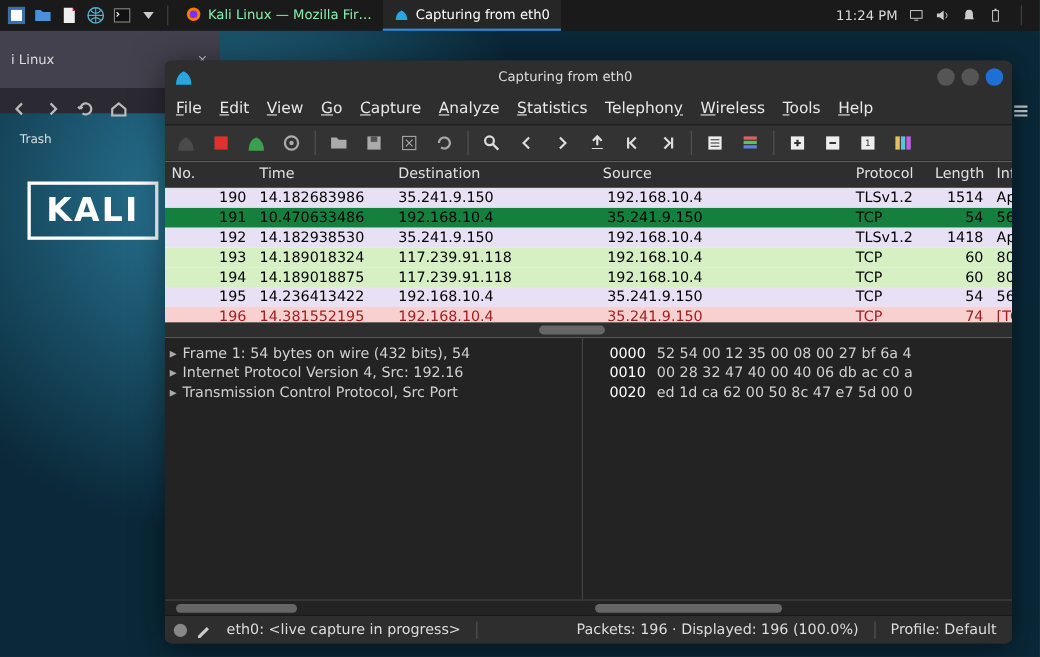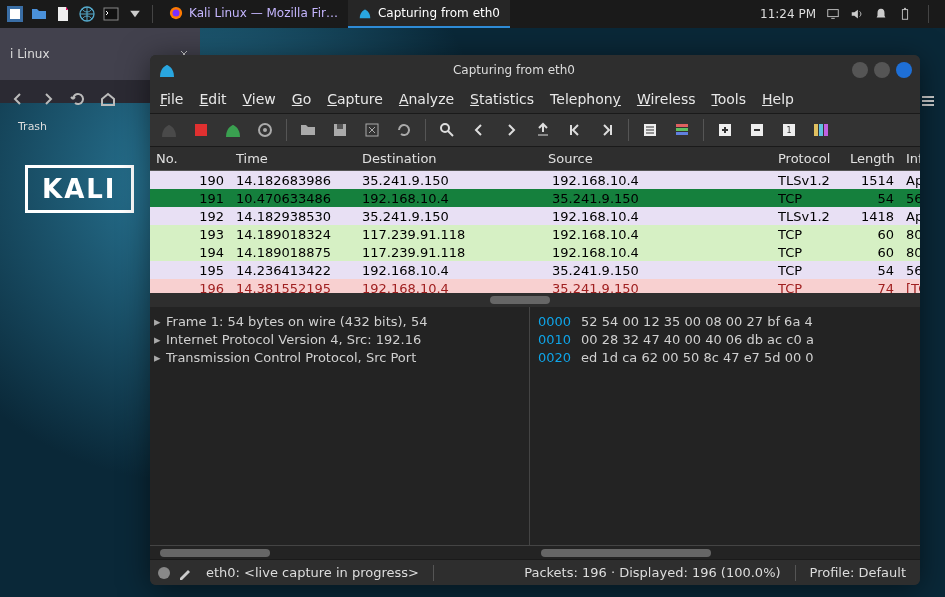--- a/index.html
+++ b/index.html
@@ -9,36 +9,36 @@
 .desktop-bg { position: absolute; inset: 0; background: radial-gradient(circle at 20% 30%, #2a7a9a 0%, #0a2838 35%),
   radial-gradient(circle at 70% 60%, #3a8aaa 0%, #0a2838 40%); z-index: 0; }
 
 
 .top-panel { position: absolute; top: 0; left: 0; right: 0; height: 28px; background: #1a1a1a; display: flex; align-items: center; z-index: 50; color: #ddd; font-size: 12px; }
 .panel-launchers { display: flex; gap: 2px; padding-left: 4px; }
 .panel-launchers .ico { width: 22px; height: 22px; display: flex; align-items: center; justify-content: center; border-radius: 3px; }
 .panel-launchers .ico svg { width: 16px; height: 16px; }
 .panel-sep { width: 1px; height: 18px; background: #444; margin: 0 6px; }
 .taskbar { display: flex; flex: 1; height: 100%; }
-.task-btn { display: flex; align-items: center; gap: 6px; padding: 0 10px; height: 100%; border-bottom: 2px solid transparent; color: #c4b5fd; font-size: 12px; }
+.task-btn { display: flex; align-items: center; gap: 6px; padding: 0 10px; height: 100%; border-bottom: 2px solid transparent; color: #86efac; font-size: 12px; }
 .task-btn.active { border-bottom-color: #2e8bd6; color: #fff; background: #262626; }
 .task-btn svg { width: 14px; height: 14px; }
 .tray { display: flex; align-items: center; gap: 10px; padding-right: 10px; }
 .tray svg { width: 14px; height: 14px; fill: #ccc; }
 
 
 .firefox-strip { position: absolute; top: 28px; left: 0; width: 200px; height: 75px; background: #2b2a33; z-index: 5; }
 .ff-tab { height: 52px; background: #42414d; display: flex; align-items: center; padding: 0 10px; color: #ddd; font-size: 12px; border-radius: 0 0 6px 0; }
 .ff-nav { height: 38px; display: flex; align-items: center; gap: 14px; padding: 0 10px; }
 .ff-nav svg { width: 16px; height: 16px; stroke: #bbb; fill: none; stroke-width: 2; }
 
 
 .desk-icon { position: absolute; left: 18px; color: #ddd; font-size: 11px; z-index: 2; }
 .desk-icon.trash { top: 120px; }
-.kali-logo { position: absolute; left: 25px; top: 165px; z-index: 3; border: 3px solid #fff; padding: 6px 14px; color: #fff; font-family: monospace; font-size: 26px; font-weight: bold; letter-spacing: 2px; }
+.kali-logo { position: absolute; left: 25px; top: 165px; z-index: 3; border: 3px solid #fff; padding: 6px 14px; color: #fff; font-family: monospace; font-size: 30px; font-weight: bold; letter-spacing: 2px; }
 
 
 .ws-window { position: absolute; left: 150px; top: 55px; width: 770px; height: 530px; background: #2e2e2e; border-radius: 6px; box-shadow: 0 4px 30px rgba(0,0,0,.5); z-index: 40; display: flex; flex-direction: column; overflow: hidden; }
 .ws-titlebar { height: 30px; background: #2e2e2e; display: flex; align-items: center; padding: 0 8px; color: #ddd; font-size: 12px; }
 .ws-titlebar .title { flex: 1; text-align: center; font-weight: 500; }
 .ws-titlebar .fin-icon { width: 18px; height: 18px; }
 .ws-winbtns { display: flex; gap: 6px; }
 .ws-winbtns .wb { width: 16px; height: 16px; border-radius: 50%; background: #555; }
 .ws-winbtns .wb.close { background: #1e6fd6; }
 
@@ -78,21 +78,21 @@
 .pl-scroll { height: 14px; background: #2e2e2e; display: flex; align-items: center; }
 .pl-scroll .thumb { width: 60px; height: 8px; background: #666; border-radius: 4px; margin-left: 340px; }
 
 
 .ws-lower { flex: 1; display: flex; background: #232323; color: #d0d0d0; font-family: monospace; font-size: 13px; min-height: 0; }
 .ws-details { flex: 0 0 380px; padding: 6px 4px; overflow: hidden; border-right: 1px solid #444; }
 .ws-details .line { white-space: nowrap; overflow: hidden; line-height: 18px; }
 .tri { display: inline-block; width: 12px; color: #aaa; }
 .ws-bytes { flex: 1; padding: 6px 8px; overflow: hidden; }
 .ws-bytes .bline { white-space: nowrap; line-height: 18px; }
-.ws-bytes .offset { color: #0ea5e9; margin-right: 10px; }
+.ws-bytes .offset { color: #ffffff; margin-right: 10px; margin-left: 16px; }
 .lower-scroll { height: 14px; display: flex; background: #232323; }
 .lower-scroll .half { flex: 1; border-top: 1px solid #444; display: flex; align-items: center; }
 .lower-scroll .thumb { width: 110px; height: 8px; background: #666; border-radius: 4px; margin-left: 10px; }
 
 
 .ws-status { height: 26px; background: #2e2e2e; display: flex; align-items: center; color: #ddd; font-size: 13px; padding: 0 8px; gap: 8px; border-top: 1px solid #1a1a1a; }
 .ws-status .seg { padding: 0 6px; }
 .ws-status .sep { width: 1px; height: 16px; background: #555; }
 .ws-status .rec { width: 12px; height: 12px; border-radius: 50%; background: #888; }
 .ws-status .push-right { margin-left: auto; }

